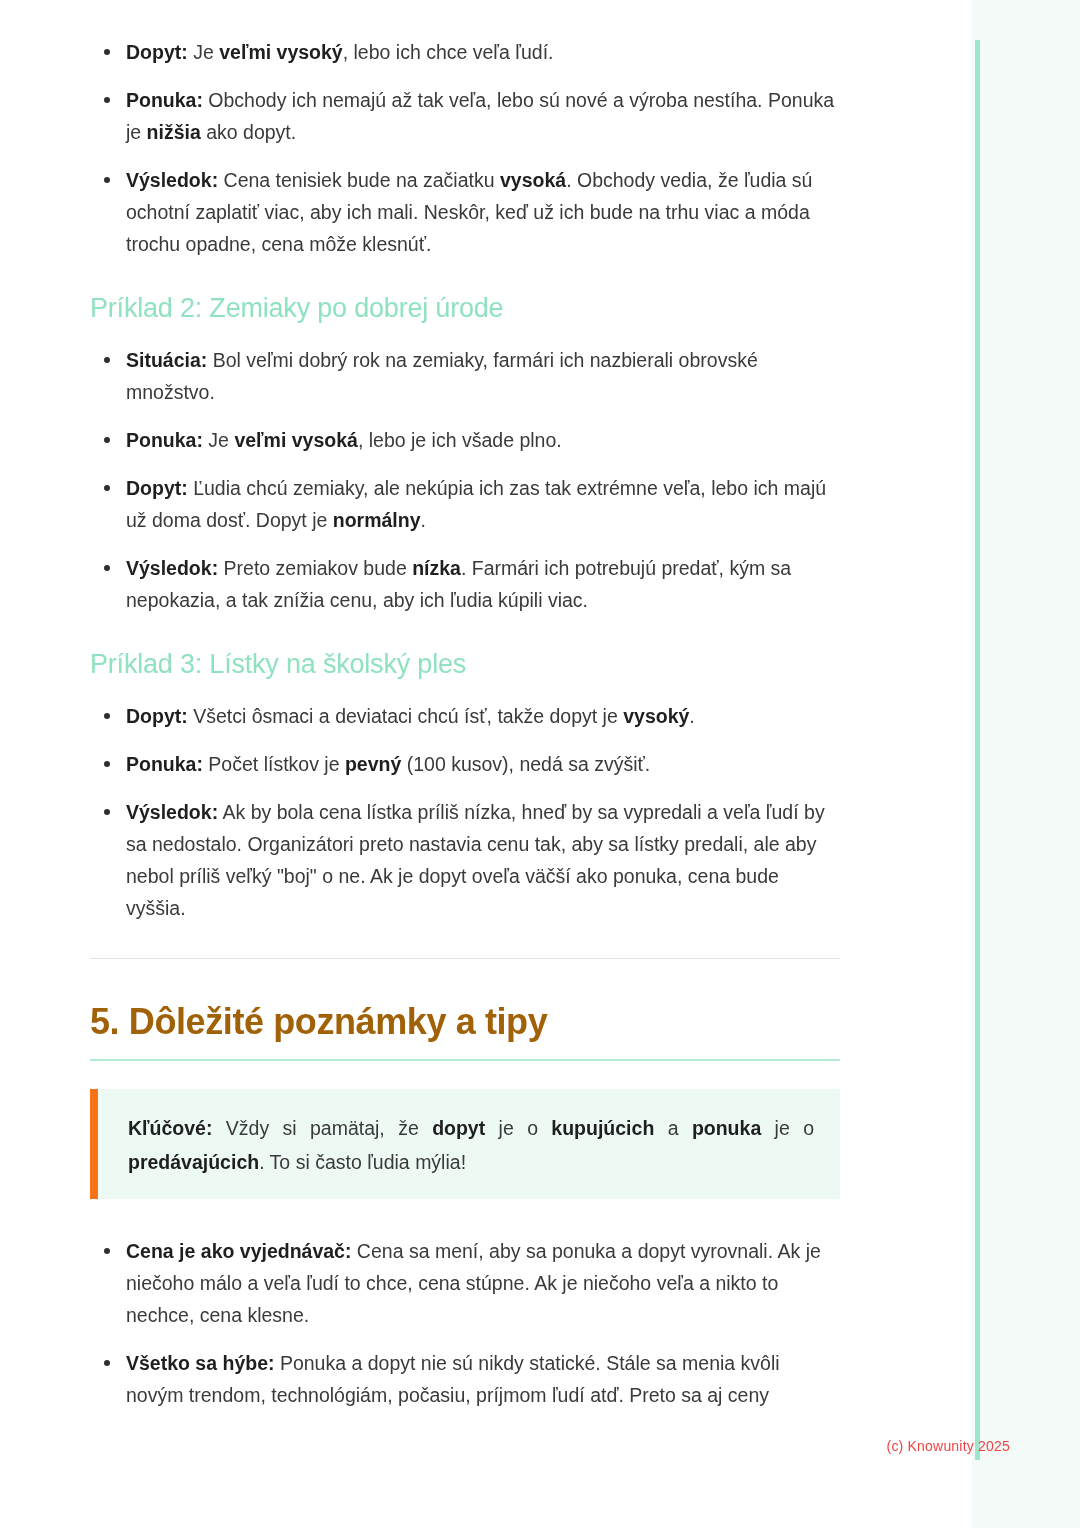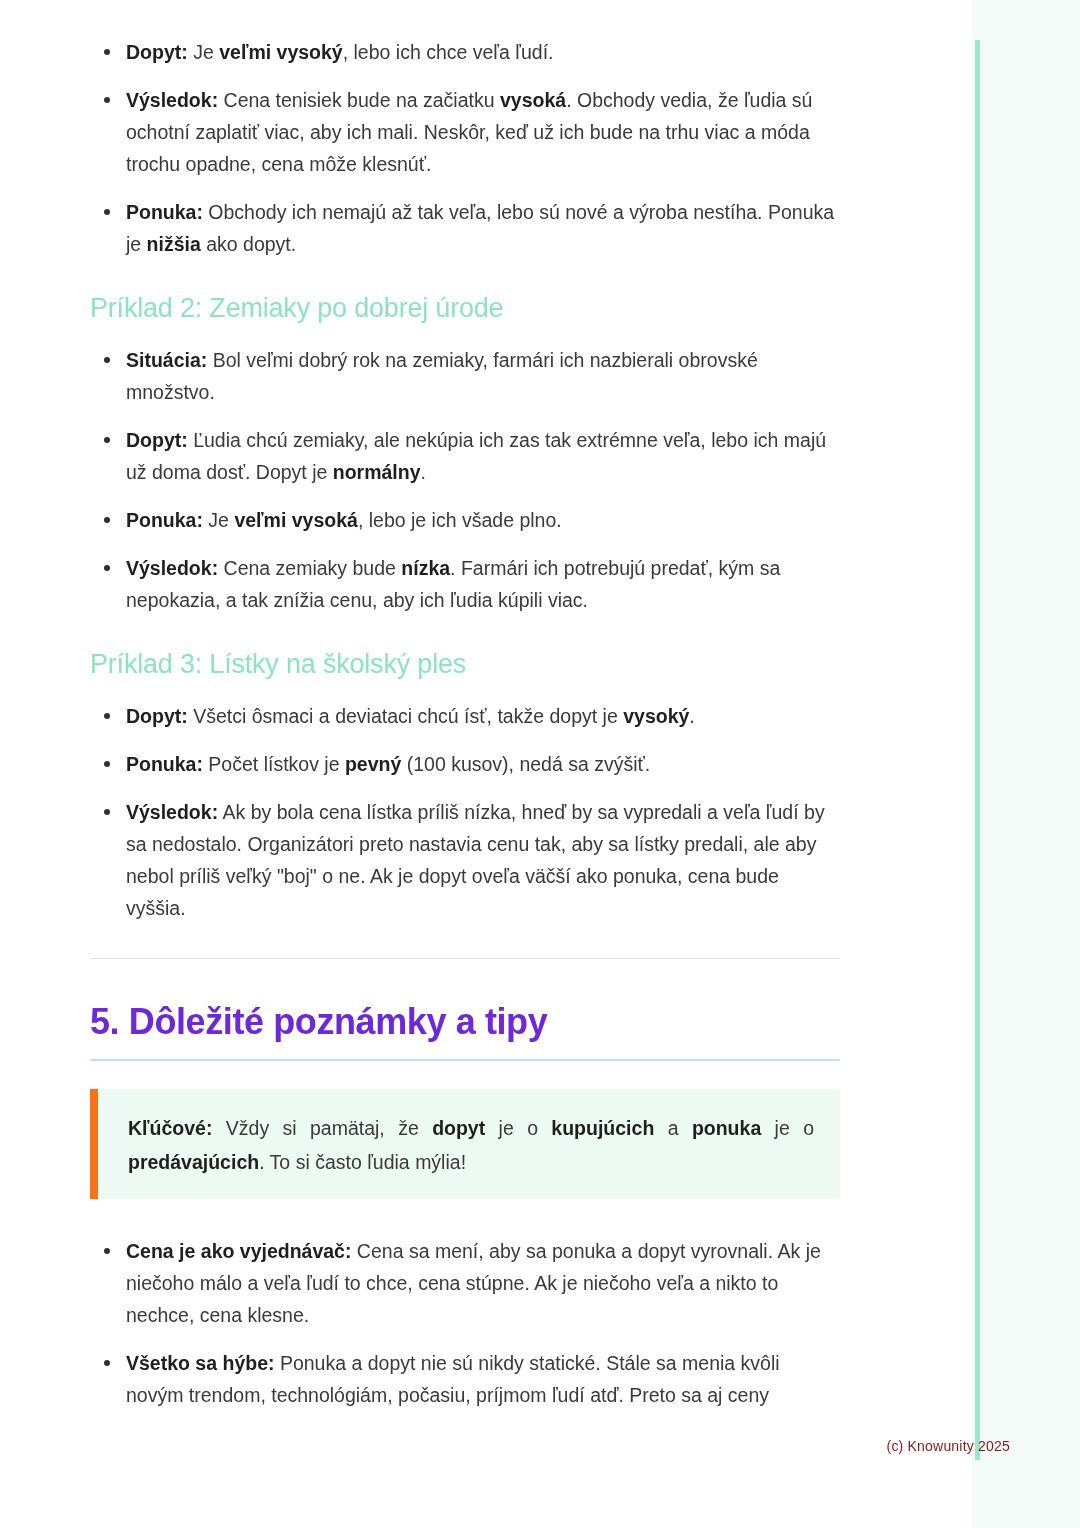--- a/index.html
+++ b/index.html
@@ -82,21 +82,21 @@
   hr.rule {
     border: none;
     border-top: 1px solid #e2e2e2;
     margin: 34px 0 40px 0;
   }
 
   h1.section {
     font-size: 36px;
     line-height: 46px;
     font-weight: bold;
-    color: #6d28d9;
+    color: #a16207;
     margin: 0 0 14px 0;
     letter-spacing: -0.4px;
   }
   .section-underline {
     border: none;
     border-top: 2px solid #b5ead3;
     margin: 0 0 28px 0;
   }
 
   .callout {
@@ -111,44 +111,44 @@
     line-height: 34px;
     text-align: justify;
     color: #3a3a3a;
   }
 
   .watermark {
     position: absolute;
     right: 70px;
     bottom: 74px;
     font-size: 14px;
-    color: #7f1d1d;
+    color: #ef4444;
     letter-spacing: 0.2px;
   }
 </style>
 </head>
 <body>
 
 <div class="edge-strip-light"></div>
 <div class="edge-strip-accent"></div>
 
 <div class="page">
 
   <ul class="bullets" id="top-bullets">
       <li><span class="b">Dopyt:</span><span> Je </span><span class="b">veľmi vysoký</span><span>, lebo ich chce veľa ľudí.</span></li>
+      <li><span class="b">Ponuka:</span><span> Obchody ich nemajú až tak veľa, lebo sú nové a výroba nestíha. Ponuka je </span><span class="b">nižšia</span><span> ako dopyt.</span></li>
       <li><span class="b">Výsledok:</span><span> Cena tenisiek bude na začiatku </span><span class="b">vysoká</span><span>. Obchody vedia, že ľudia sú ochotní zaplatiť viac, aby ich mali. Neskôr, keď už ich bude na trhu viac a móda trochu opadne, cena môže klesnúť.</span></li>
-      <li><span class="b">Ponuka:</span><span> Obchody ich nemajú až tak veľa, lebo sú nové a výroba nestíha. Ponuka je </span><span class="b">nižšia</span><span> ako dopyt.</span></li>
     </ul>
 
   <h2 class="sub">Príklad 2: Zemiaky po dobrej úrode</h2>
   <ul class="bullets" id="ex2-bullets">
       <li><span class="b">Situácia:</span><span> Bol veľmi dobrý rok na zemiaky, farmári ich nazbierali obrovské množstvo.</span></li>
+      <li><span class="b">Ponuka:</span><span> Je </span><span class="b">veľmi vysoká</span><span>, lebo je ich všade plno.</span></li>
       <li><span class="b">Dopyt:</span><span> Ľudia chcú zemiaky, ale nekúpia ich zas tak extrémne veľa, lebo ich majú už doma dosť. Dopyt je </span><span class="b">normálny</span><span>.</span></li>
-      <li><span class="b">Ponuka:</span><span> Je </span><span class="b">veľmi vysoká</span><span>, lebo je ich všade plno.</span></li>
-      <li><span class="b">Výsledok:</span><span> Cena zemiaky bude </span><span class="b">nízka</span><span>. Farmári ich potrebujú predať, kým sa nepokazia, a tak znížia cenu, aby ich ľudia kúpili viac.</span></li>
+      <li><span class="b">Výsledok:</span><span> Preto zemiakov bude </span><span class="b">nízka</span><span>. Farmári ich potrebujú predať, kým sa nepokazia, a tak znížia cenu, aby ich ľudia kúpili viac.</span></li>
     </ul>
 
   <h2 class="sub">Príklad 3: Lístky na školský ples</h2>
   <ul class="bullets" id="ex3-bullets">
       <li><span class="b">Dopyt:</span><span> Všetci ôsmaci a deviataci chcú ísť, takže dopyt je </span><span class="b">vysoký</span><span>.</span></li>
       <li><span class="b">Ponuka:</span><span> Počet lístkov je </span><span class="b">pevný</span><span> (100 kusov), nedá sa zvýšiť.</span></li>
       <li><span class="b">Výsledok:</span><span> Ak by bola cena lístka príliš nízka, hneď by sa vypredali a veľa ľudí by sa nedostalo. Organizátori preto nastavia cenu tak, aby sa lístky predali, ale aby nebol príliš veľký "boj" o ne. Ak je dopyt oveľa väčší ako ponuka, cena bude vyššia.</span></li>
     </ul>
 
   <hr class="rule">

